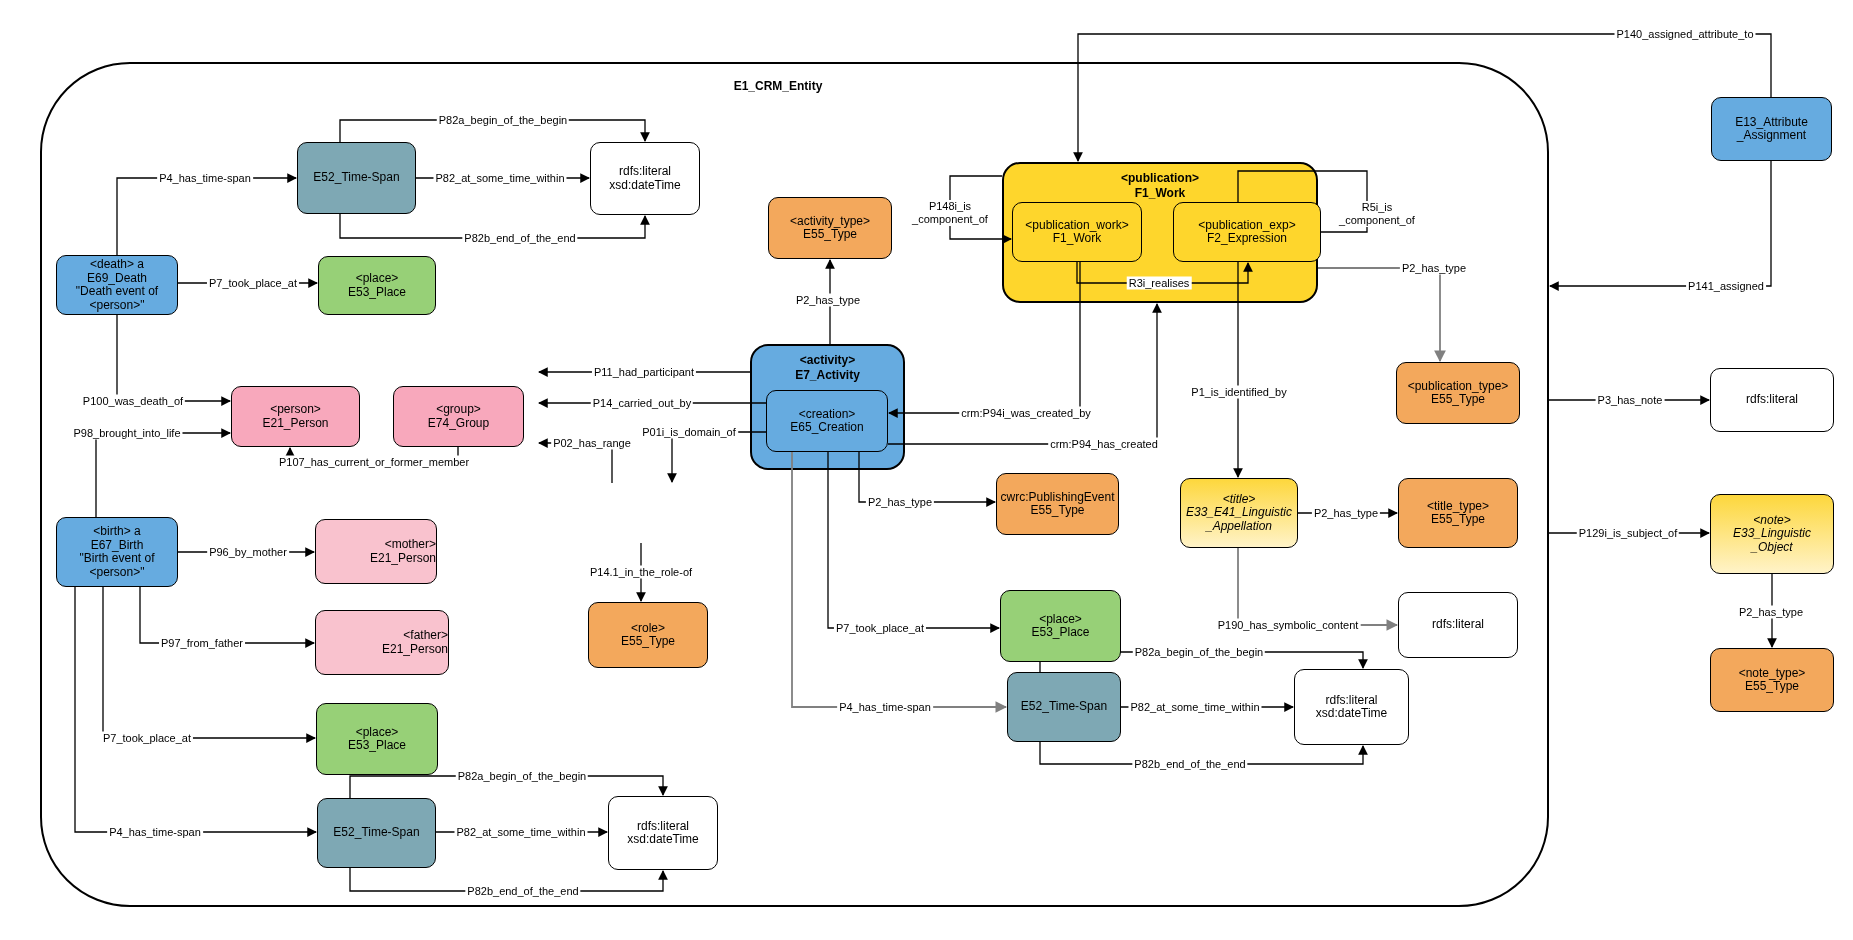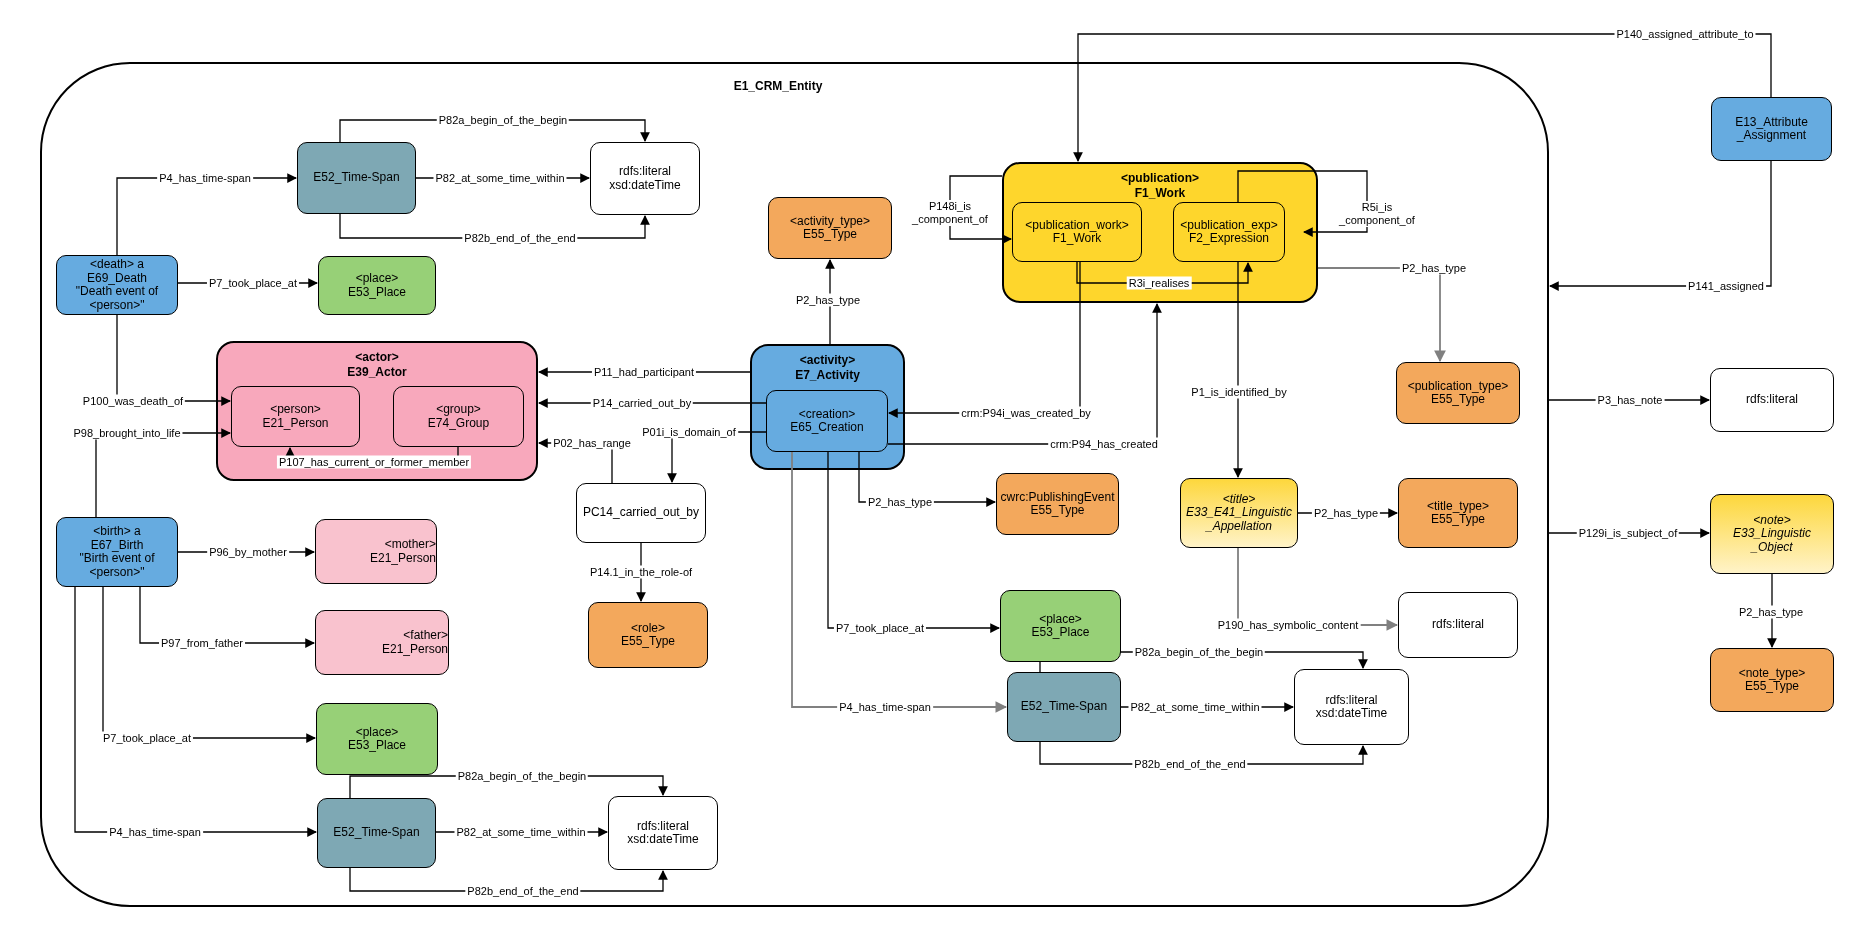--- a/index.html
+++ b/index.html
@@ -24,26 +24,20 @@
   .el{position:absolute;transform:translate(-50%,-50%);background:#fff;font-size:11px;line-height:13px;white-space:nowrap;padding:0 2px;}
   .el2{text-align:center;margin-top:15px;}
 </style>
 </head>
 <body>
 
 <div id="canvas">
 
   <div class="boundary" style="left:40px;top:62px;width:1509px;height:845px"></div>
 
-  <div class="container pink" style="left:216px;top:341px;width:322px;height:140px">
-    <div class="hdr">
-        <div>&lt;actor&gt;</div>
-        <div>E39_Actor</div>
-      </div>
-  </div>
 
   <div class="container blue" style="left:750px;top:344px;width:155px;height:126px">
     <div class="hdr">
         <div>&lt;activity&gt;</div>
         <div>E7_Activity</div>
       </div>
   </div>
 
   <div class="container yellow" style="left:1002px;top:162px;width:316px;height:141px">
     <div class="hdr">
@@ -155,32 +149,29 @@
       <div>xsd:dateTime</div>
     </div>
   <div class="node orange" style="left:768px;top:197px;width:124px;height:62px">
       <div>&lt;activity_type&gt;</div>
       <div>E55_Type</div>
     </div>
   <div class="node blue" style="left:766px;top:390px;width:122px;height:62px">
       <div>&lt;creation&gt;</div>
       <div>E65_Creation</div>
     </div>
-  <div class="node whitebox" style="left:576px;top:483px;width:130px;height:60px">
-      <div>PC14_carried_out_by</div>
-    </div>
   <div class="node orange" style="left:588px;top:602px;width:120px;height:66px">
       <div>&lt;role&gt;</div>
       <div>E55_Type</div>
     </div>
   <div class="node yellow" style="left:1012px;top:202px;width:130px;height:60px">
       <div>&lt;publication_work&gt;</div>
       <div>F1_Work</div>
     </div>
-  <div class="node yellow" style="left:1173px;top:202px;width:112px;height:60px">
+  <div class="node yellow" style="left:1173px;top:202px;width:148px;height:60px">
       <div>&lt;publication_exp&gt;</div>
       <div>F2_Expression</div>
     </div>
   <div class="node orange" style="left:996px;top:473px;width:123px;height:62px">
       <div>cwrc:PublishingEvent</div>
       <div>E55_Type</div>
     </div>
   <div class="node green" style="left:1000px;top:590px;width:121px;height:72px">
       <div>&lt;place&gt;</div>
       <div>E53_Place</div>

